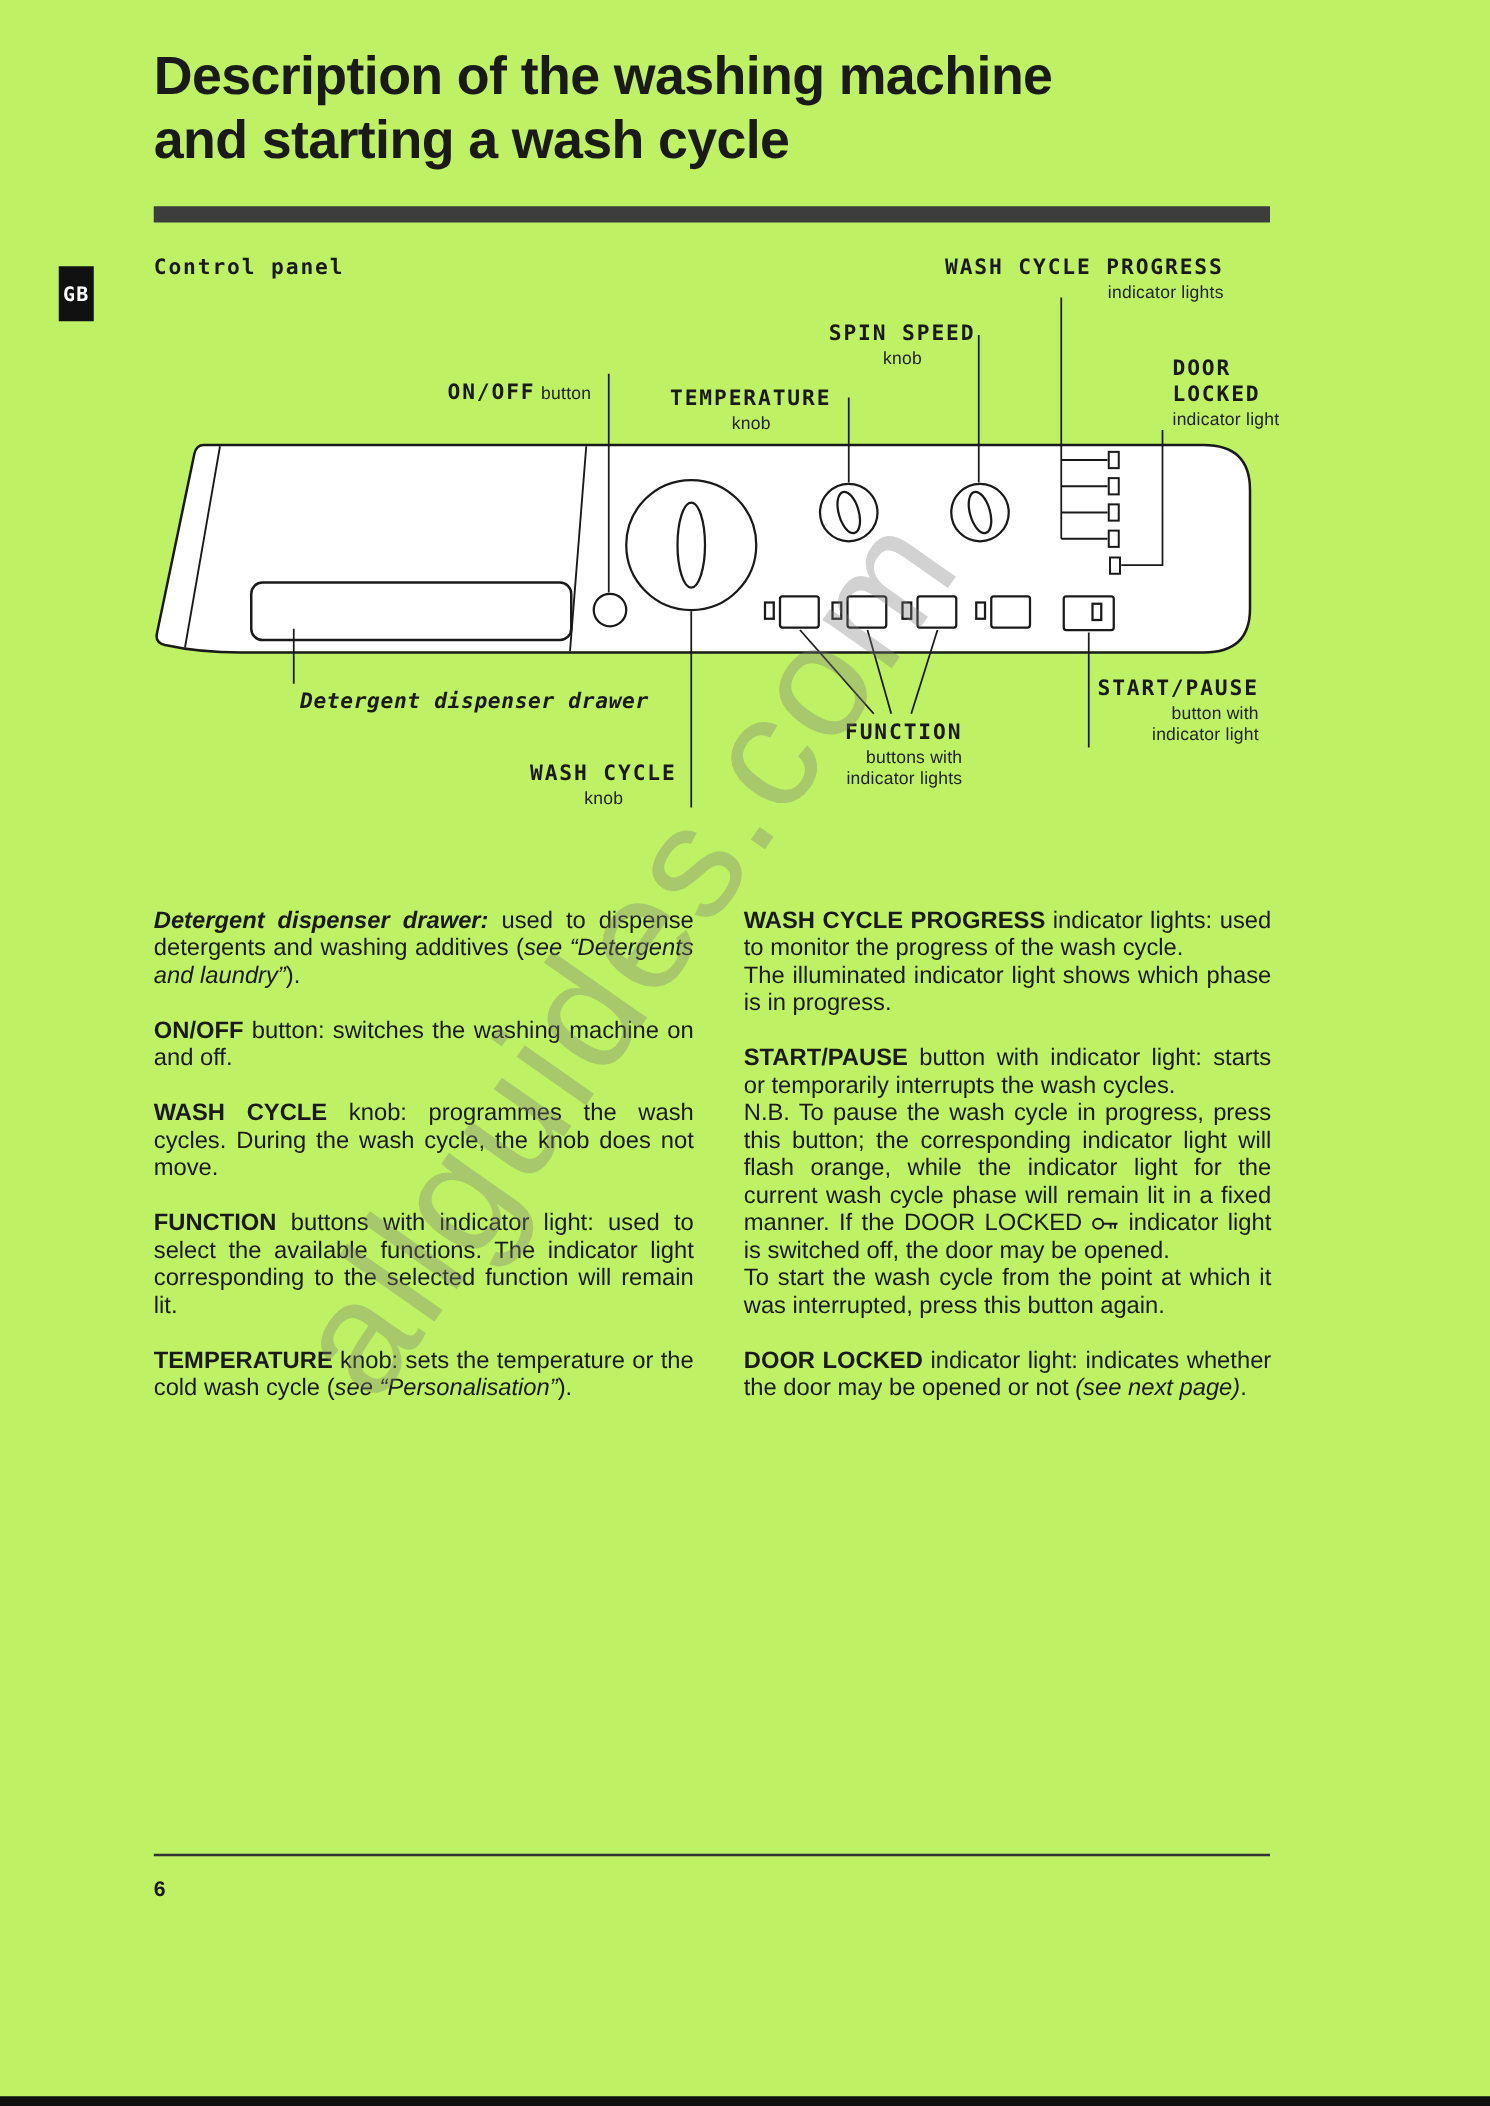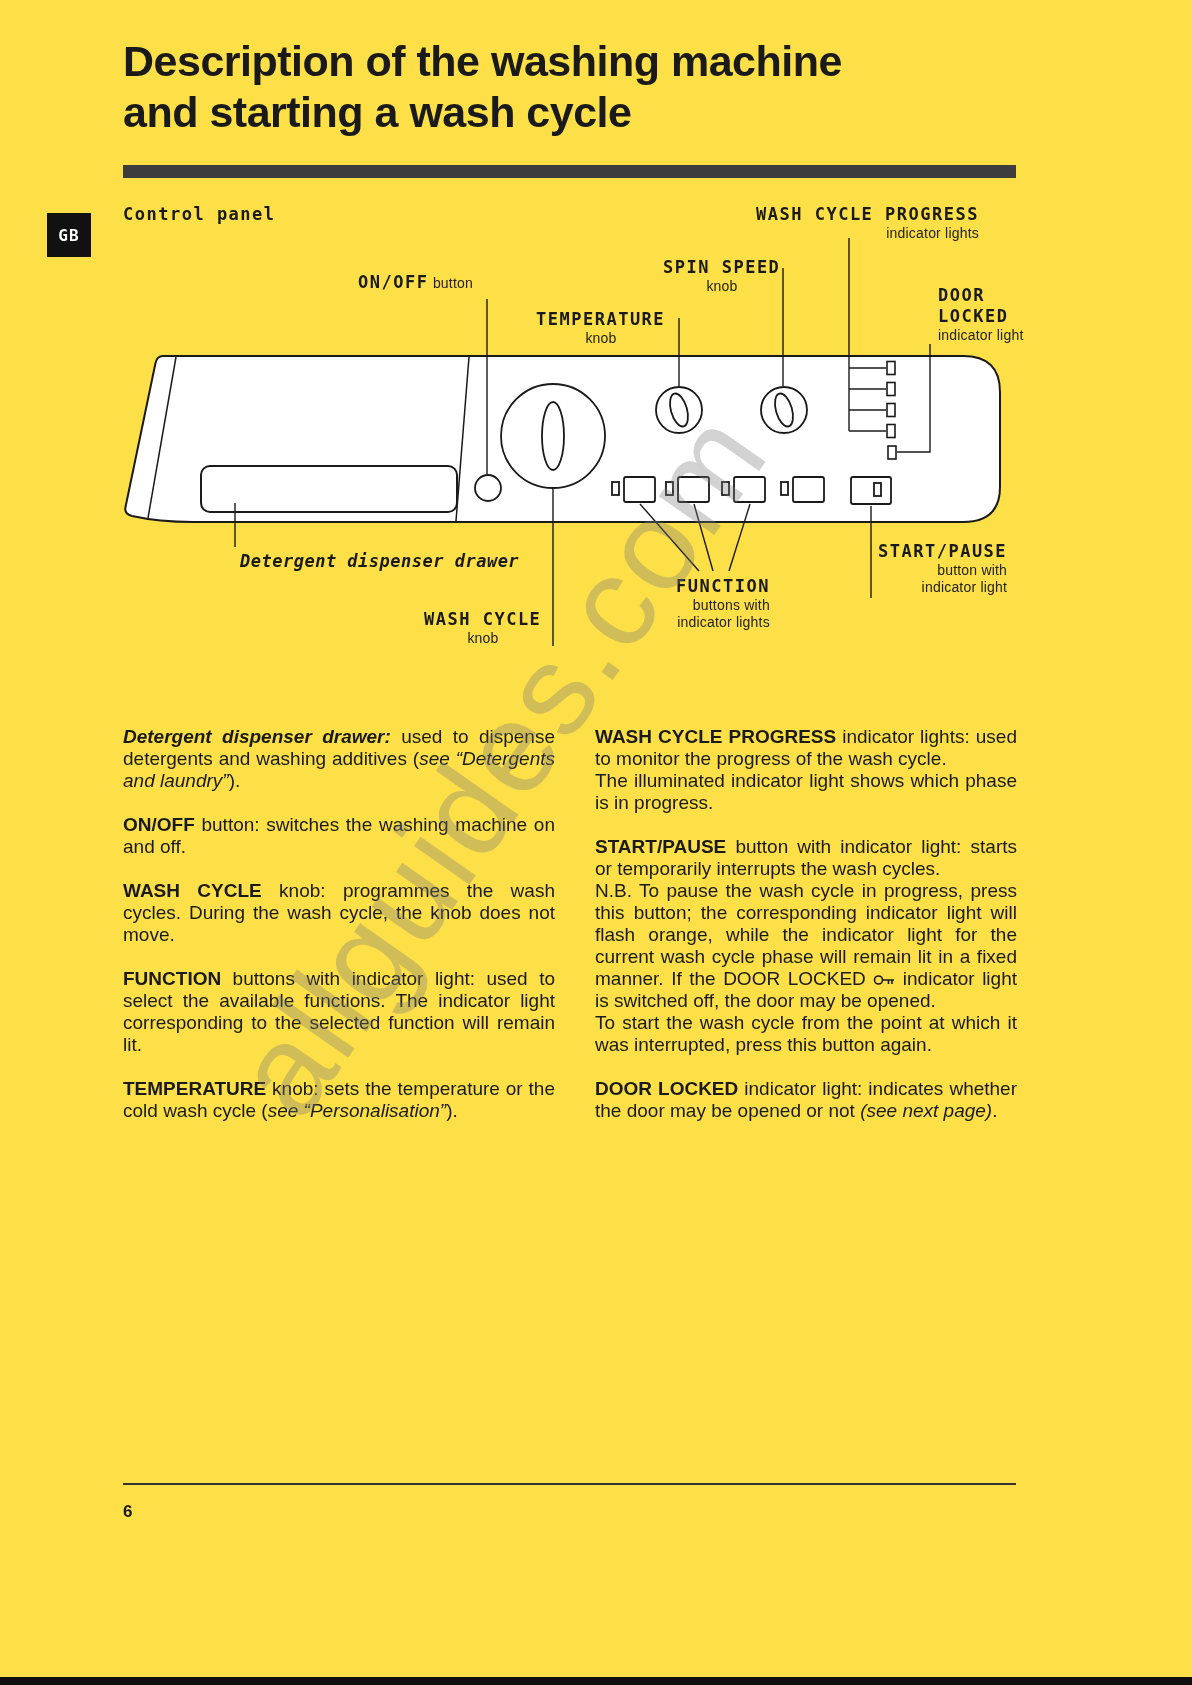--- a/index.html
+++ b/index.html
@@ -1,21 +1,21 @@
 <!DOCTYPE html>
 <html><head>
 <meta charset="utf-8">
 <style>
   html,body{margin:0;padding:0;background:#e8e8e8;}
-  .page{position:relative;width:1192px;height:1685px;background:#fde047;margin:0 auto;
+  .page{position:relative;width:1192px;height:1685px;background:#bef264;margin:0 auto;
         font-family:"Liberation Sans",sans-serif;color:#1a1a1a;overflow:hidden;}
   .abs{position:absolute;}
   .title{left:123px;top:36px;width:940px;font-size:43px;font-weight:bold;line-height:51px;letter-spacing:-0.5px;}
   .rule-bar{left:123px;top:165px;width:893px;height:13px;background:#3d3d3d;}
-  .gb{left:47px;top:213px;width:44px;height:44px;background:#111111;color:#ffffff;
+  .gb{left:47px;top:213px;width:28px;height:44px;background:#111111;color:#ffffff;
       font-family:"DejaVu Sans Mono",monospace;font-weight:bold;font-size:16px;letter-spacing:1px;
       display:flex;align-items:center;justify-content:center;}
   .lblm{font-family:"DejaVu Sans Mono",monospace;font-weight:bold;font-size:17px;letter-spacing:1.5px;line-height:21px;color:#1a1a1a;}
   .lbls{font-family:"Liberation Sans",sans-serif;font-weight:normal;font-size:14px;letter-spacing:0.2px;line-height:17px;color:#222;text-align:right;}
   .tr{text-align:center;}
   .heading{left:123px;top:204px;}
   .col{position:absolute;font-size:19px;line-height:22px;text-align:justify;color:#1a1a1a;}
   .col p{margin:0 0 22px 0;white-space:pre-wrap;}
   .b{font-weight:bold;}
   .i{font-style:italic;}
@@ -100,21 +100,21 @@
   <div class="abs" style="left:756px;top:204px">
     <div class="lblm">WASH CYCLE PROGRESS</div>
     <div class="lbls">indicator lights</div>
   </div>
 
   <div class="abs" style="left:663px;top:257px;width:118px">
     <div class="lblm">SPIN SPEED</div>
     <div class="lbls tr">knob</div>
   </div>
 
-  <div class="abs" style="left:358px;top:272px">
+  <div class="abs" style="left:358px;top:304px">
     <span class="lblm">ON/OFF</span>
     <span class="lbls">button</span>
   </div>
 
   <div class="abs" style="left:536px;top:309px;width:130px">
     <div class="lblm">TEMPERATURE</div>
     <div class="lbls tr">knob</div>
   </div>
 
   <div class="abs" style="left:938px;top:285px">

